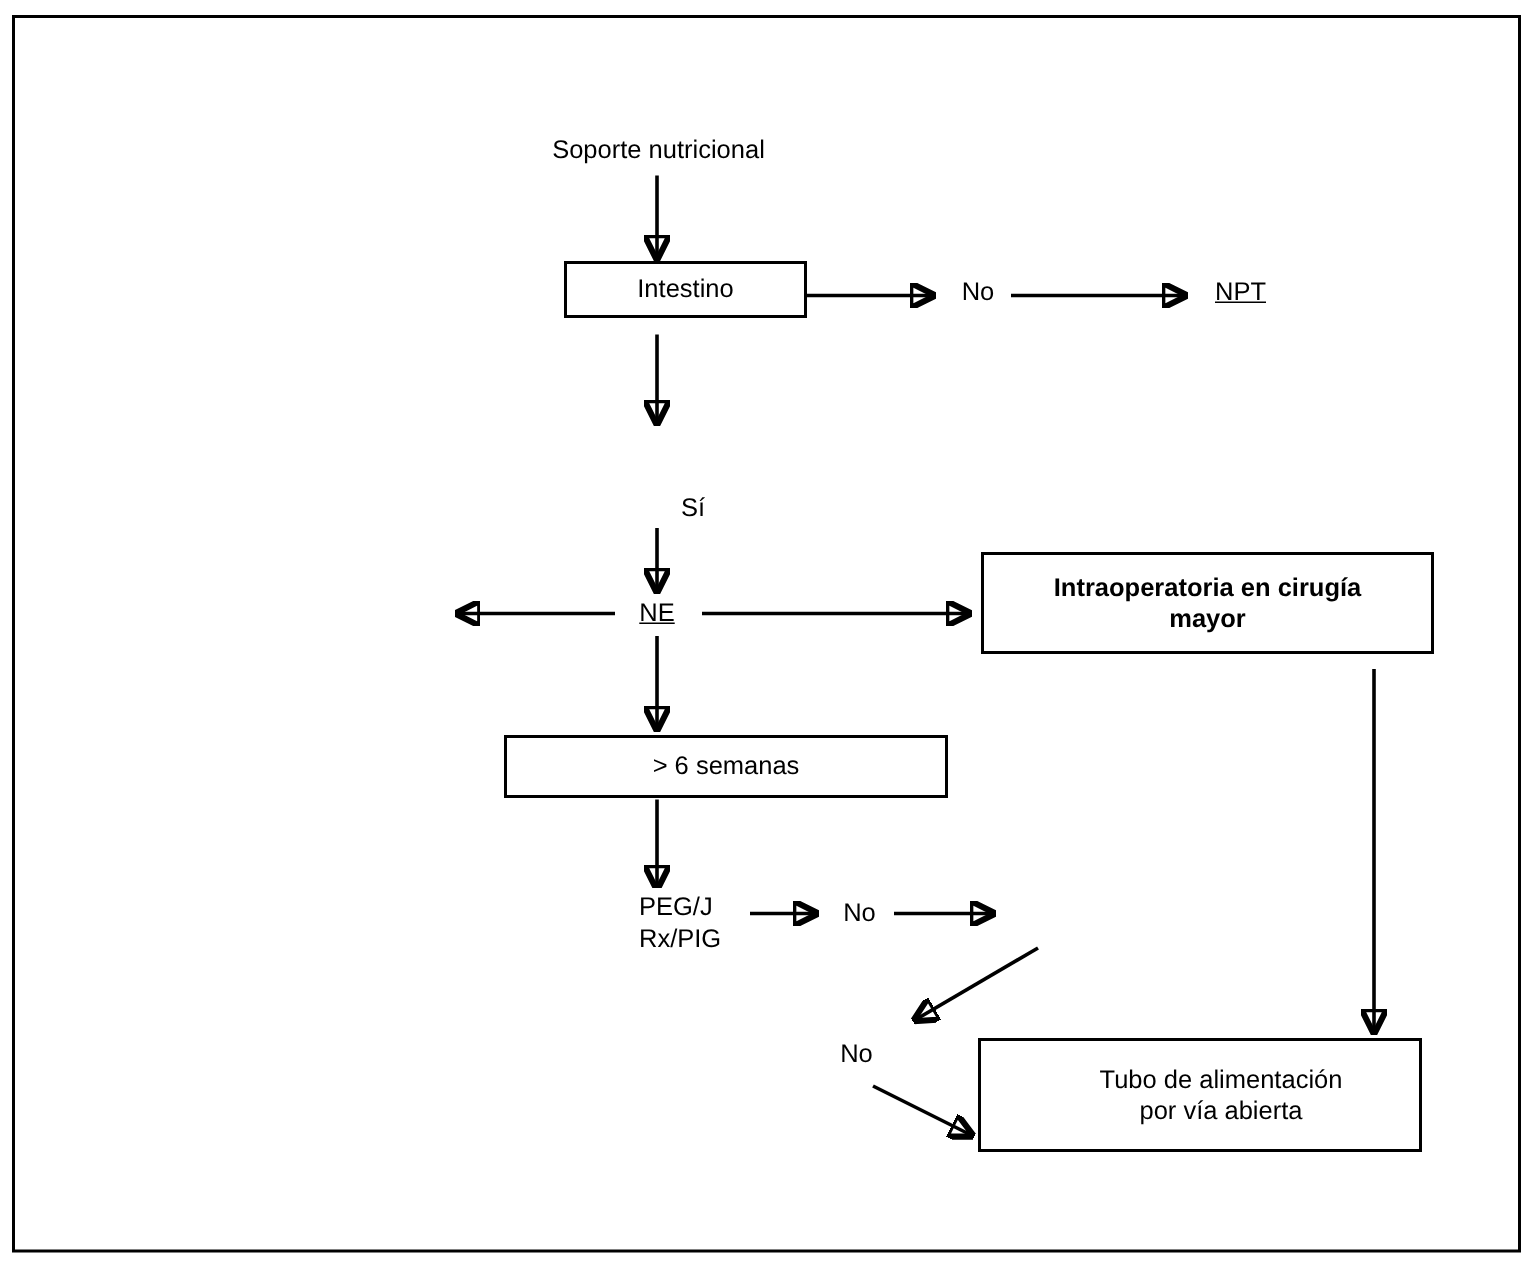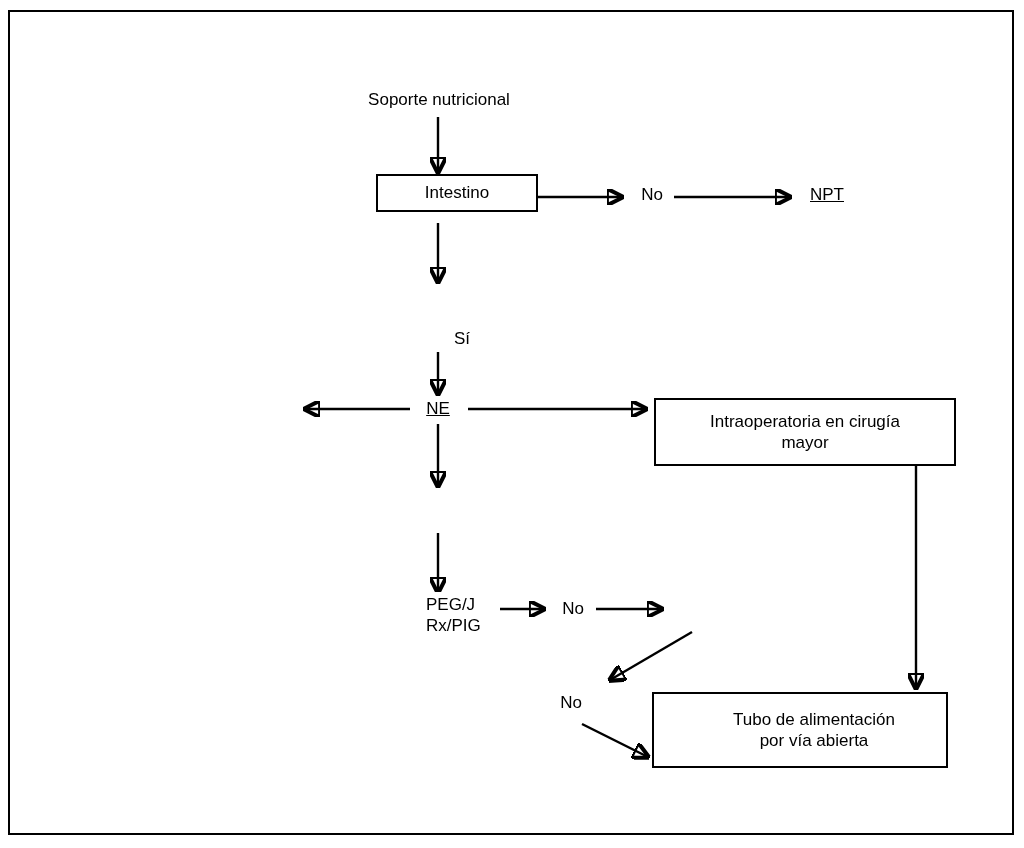--- a/index.html
+++ b/index.html
@@ -119,25 +119,28 @@
 
     <div class="node plain" style="left:424px; top:284px; width:56px; height:26px;margin-top:30px;">
       <span>Sí</span>
     </div>
 
     <div class="node plain" style="left:400px; top:384px; width:56px; height:26px;text-decoration:underline;">
       <span>NE</span>
     </div>
 
 
-    <div class="node boxed" style="left:644px; top:386px; width:302px; height:68px; white-space:pre-line;">
+    <div class="node boxed" style="left:644px; top:356px; width:302px; height:68px; white-space:pre-line;font-weight:bold;">
       <span>Intraoperatoria en cirugía
 mayor</span>
     </div>
 
+    <div class="node boxed" style="left:326px; top:478px; width:296px; height:42px;">
+      <span>&gt; 6 semanas</span>
+    </div>
 
     <div class="node plain" style="left:416px; top:580px; width:74px; height:46px; white-space:pre-line; justify-content:flex-start; text-align:left;">
       <span>PEG/J
 Rx/PIG</span>
     </div>
 
     <div class="node plain" style="left:540px; top:584px; width:46px; height:26px;">
       <span>No</span>
     </div>
 

